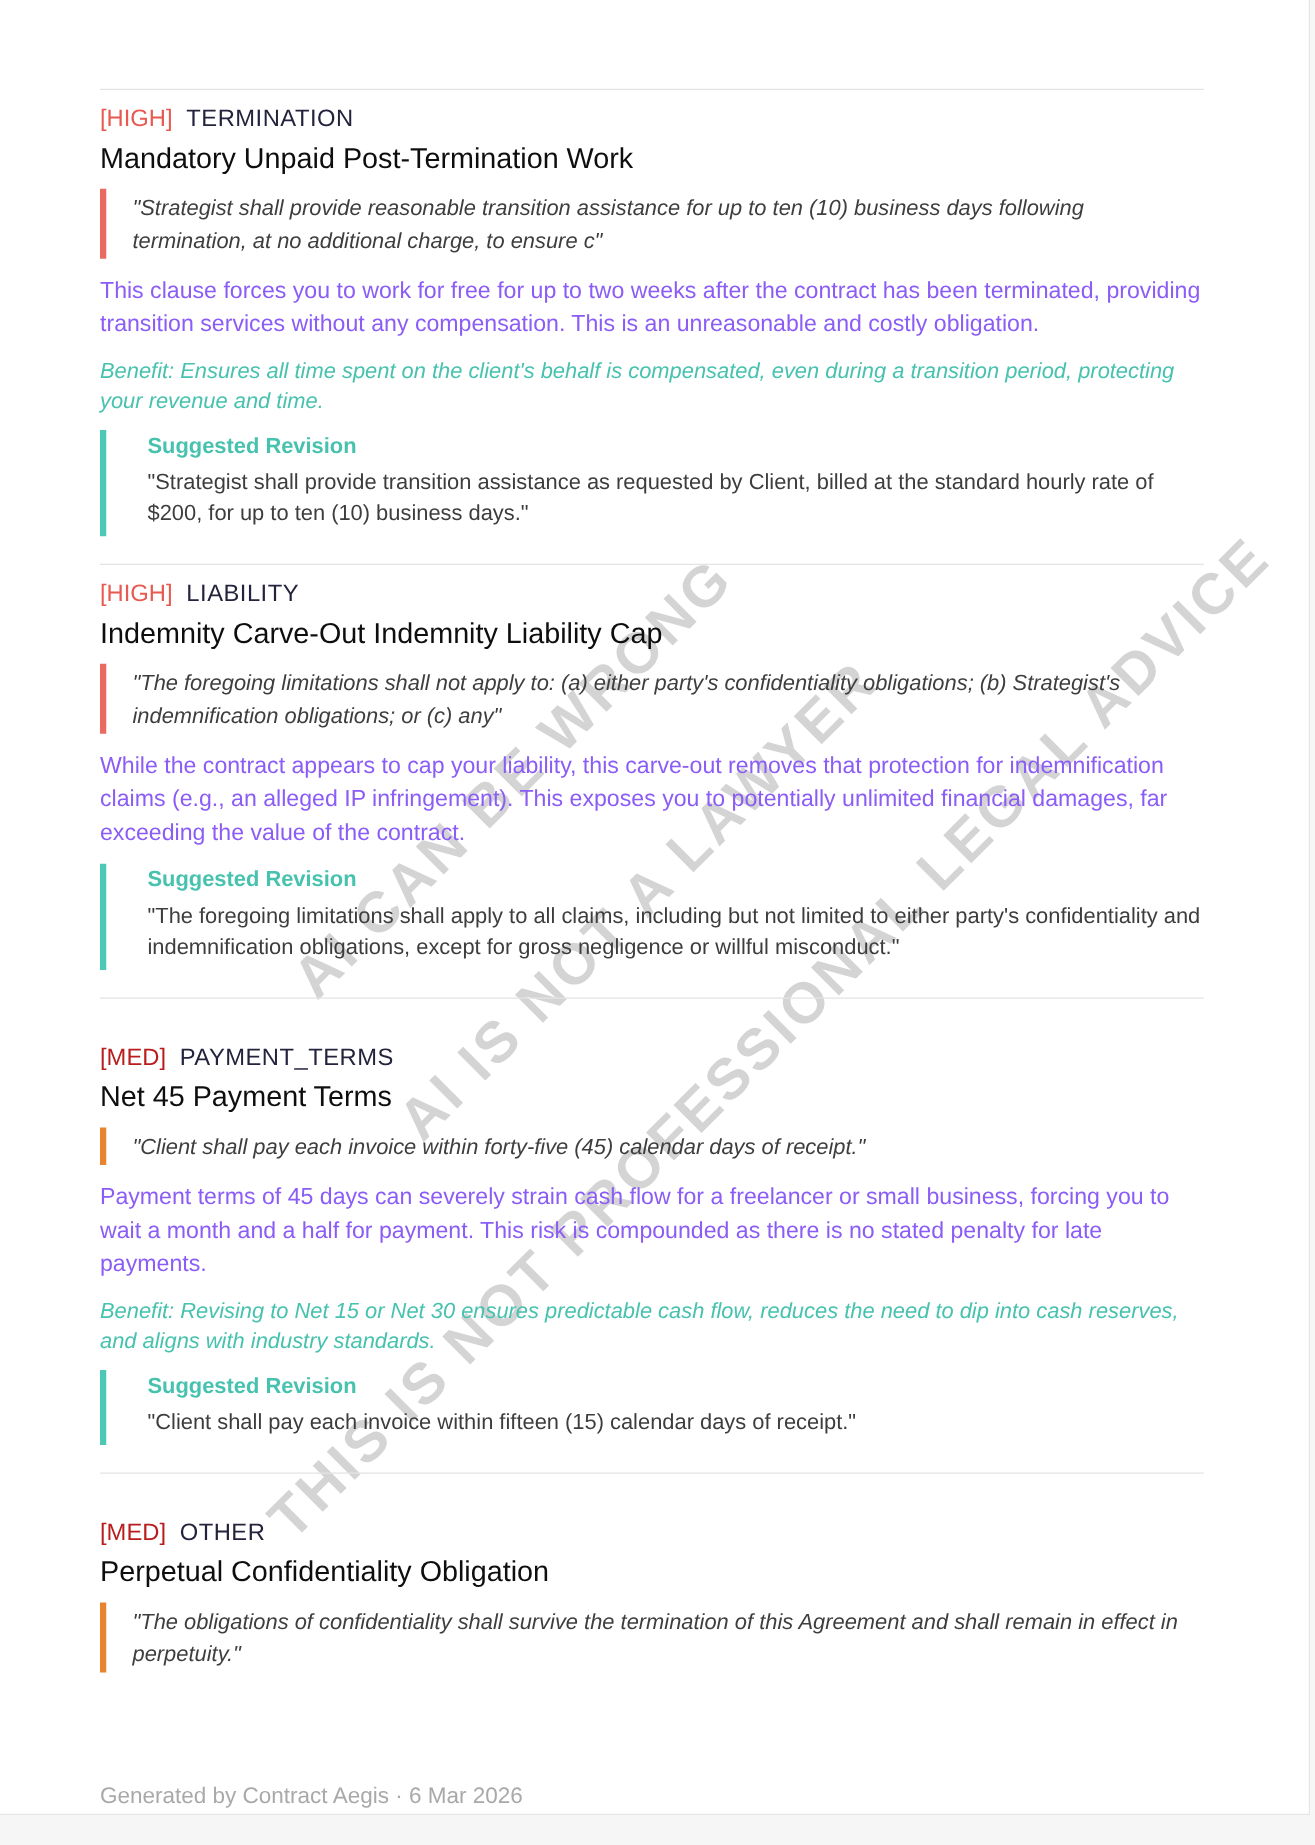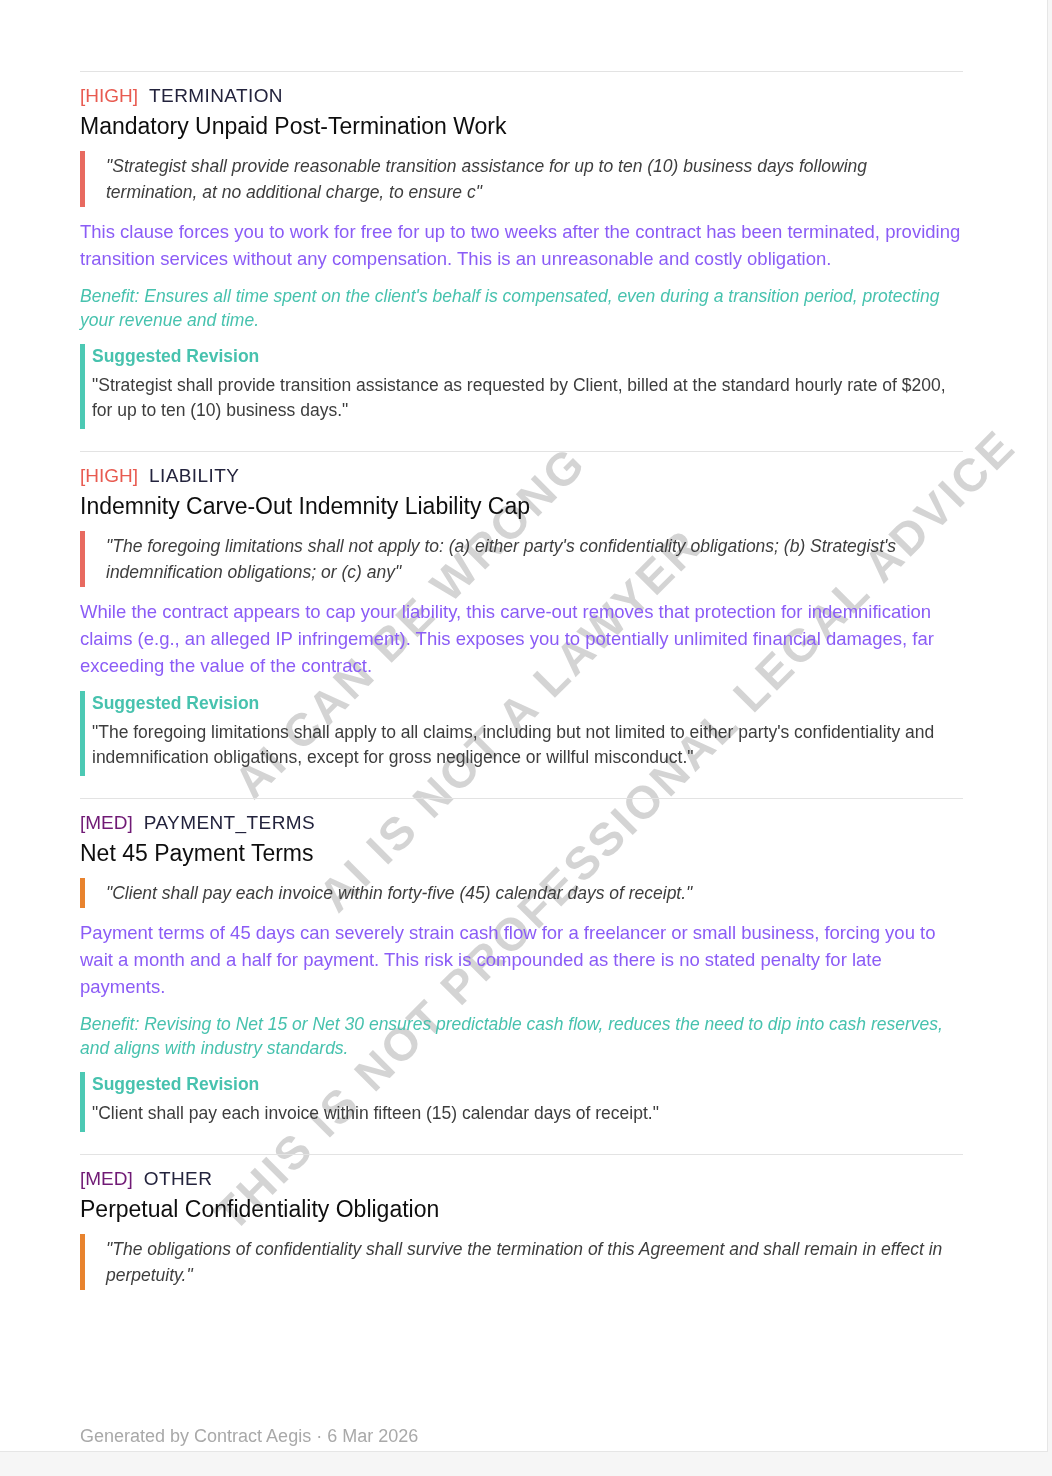--- a/index.html
+++ b/index.html
@@ -39,21 +39,21 @@
     position: relative; z-index: 1;
     padding: 71px 84px 0 80px;
   }
   section.issue {
     border-top: 1px solid #e3e3e3;
     padding: 13px 0 22px;
   }
   .sev-row { font-size: 19px; font-weight: 400; line-height: 21px; }
   .sev { display: inline-block; margin-right: 11px; }
   .issue.high .sev { color: #e85a50; }
-  .issue.med  .sev { color: #701a75; }
+  .issue.med  .sev { color: #b91c1c; margin-top: 24px; }
   .cat { color: #23233d; letter-spacing: 0.4px; }
   .title {
     margin: 8px 0 0;
     font-size: 23px; line-height: 25px;
     font-weight: 400; color: #0e0e0e;
   }
   .quote {
     margin-top: 12px;
     border-left: 5px solid;
     padding: 2px 0 2px 21px;
@@ -70,21 +70,21 @@
   }
   .benefit {
     margin: 12px 0 0;
     font-style: italic;
     font-size: 17.5px; line-height: 24px;
     color: #47c2ae;
   }
   .revision {
     margin-top: 12px;
     border-left: 5px solid #4cc9b4;
-    padding: 2px 0 6px 7px;
+    padding: 2px 0 6px 33px;
   }
   .rev-head { font-size: 17.5px; line-height: 21px; font-weight: 700; color: #47c2ae; }
   .rev-text { margin-top: 6px; font-size: 17.5px; line-height: 25px; color: #3d3d3d; }
   .footer {
     position: absolute; left: 80px; top: 1426px;
     z-index: 1;
     font-size: 18px; color: #a9a9a9;
   }
 </style>
 </head>

